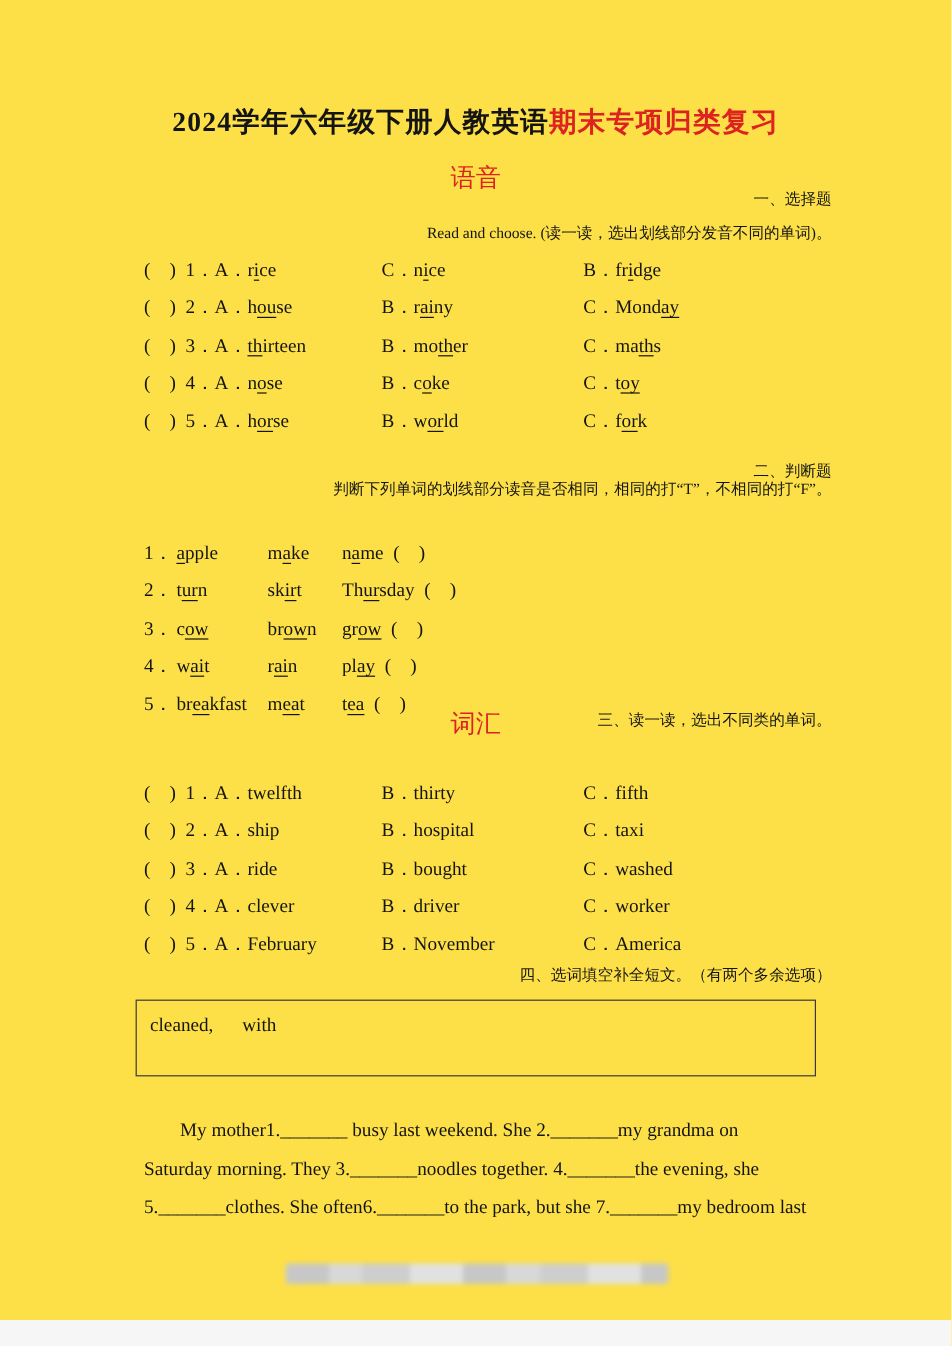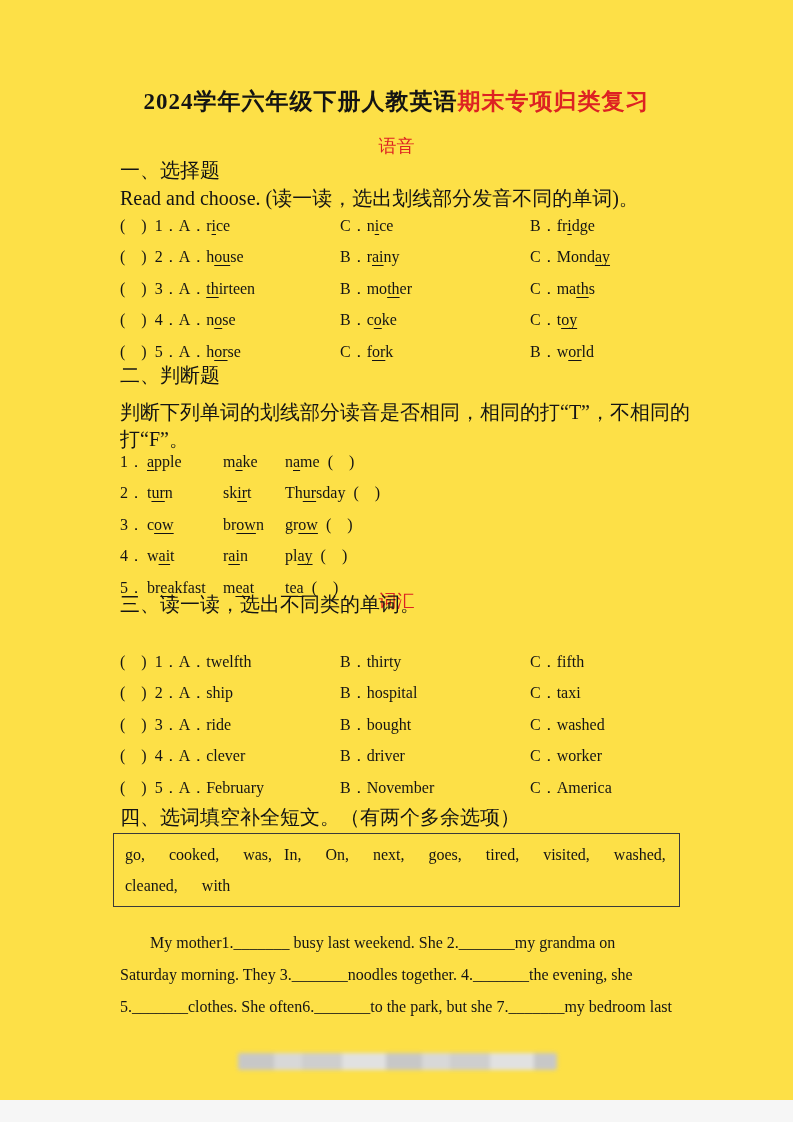--- a/index.html
+++ b/index.html
@@ -18,34 +18,34 @@
   .red { color: var(--accent); }
 
   .title {
     position: absolute; top: 86px; left: 0; right: 0;
     text-align: center;
     font-size: 23px; font-weight: bold; letter-spacing: 1px;
     margin: 0;
   }
   .sec-heading {
     position: absolute; left: 0; right: 0;
-    text-align: center; font-size: 18px;
+    text-align: center; font-size: 21px;
   }
   .block {
     position: absolute; left: 120px; right: 100px;
-    font-size: 20px; white-space: pre-wrap;
+    font-size: 13px; white-space: pre-wrap; text-align: right;
   }
 
   
   .rows { position: absolute; left: 120px; right: 40px; }
   .choice-row {
     display: grid;
     grid-template-columns: 198px 168px 1fr;
     height: 31.4px; line-height: 31.4px;
-    font-size: 16px; white-space: nowrap; gap: 22px;
+    font-size: 16px; white-space: nowrap;
   }
   .bracket { display: inline-block; white-space: pre; margin-right: 8px; }
   .qnum, .letter { white-space: pre; }
 
   
   .tf-row { height: 31.4px; line-height: 31.4px; font-size: 16px; white-space: nowrap; }
   .tf-num { display: inline-block; min-width: 27px; }
   .tf-w1  { display: inline-block; min-width: 76px; }
   .tf-w2  { display: inline-block; min-width: 62px; }
   .tf-bracket { white-space: pre; margin-left: 8px; }
@@ -104,26 +104,26 @@
         <div class="cell"><span class="letter">B．</span><span class="word">mo<span class="u">th</span>er</span></div>
         <div class="cell"><span class="letter">C．</span><span class="word">ma<span class="u">th</span>s</span></div>
       </div>
       <div class="choice-row">
         <div class="cell"><span class="bracket">(    )</span><span class="qnum">4．</span><span class="letter">A．</span><span class="word">n<span class="u">o</span>se</span></div>
         <div class="cell"><span class="letter">B．</span><span class="word">c<span class="u">o</span>ke</span></div>
         <div class="cell"><span class="letter">C．</span><span class="word">t<span class="u">oy</span></span></div>
       </div>
       <div class="choice-row">
         <div class="cell"><span class="bracket">(    )</span><span class="qnum">5．</span><span class="letter">A．</span><span class="word">h<span class="u">or</span>se</span></div>
+        <div class="cell"><span class="letter">B．</span><span class="word">w<span class="u">or</span>ld</span></div>
         <div class="cell"><span class="letter">C．</span><span class="word">f<span class="u">or</span>k</span></div>
-        <div class="cell"><span class="letter">B．</span><span class="word">w<span class="u">or</span>ld</span></div>
       </div>
     </div>
 
-  <div class="block" style="top:362px">二、判断题</div>
+  <div class="block" style="top:384px">二、判断题</div>
   <div class="block" style="top:399px">判断下列单词的划线部分读音是否相同，相同的打“T”，不相同的打“F”。</div>
   <div class="rows" style="top:446px" id="p2rows">
       <div class="tf-row"><span class="tf-num">1．</span><span class="tf-w1"><span class="u">a</span>pple</span><span class="tf-w2">m<span class="u">a</span>ke</span><span class="tf-w3">n<span class="u">a</span>me</span><span class="tf-bracket">(    )</span></div>
       <div class="tf-row"><span class="tf-num">2．</span><span class="tf-w1">t<span class="u">ur</span>n</span><span class="tf-w2">sk<span class="u">ir</span>t</span><span class="tf-w3">Th<span class="u">ur</span>sday</span><span class="tf-bracket">(    )</span></div>
       <div class="tf-row"><span class="tf-num">3．</span><span class="tf-w1">c<span class="u">ow</span></span><span class="tf-w2">br<span class="u">ow</span>n</span><span class="tf-w3">gr<span class="u">ow</span></span><span class="tf-bracket">(    )</span></div>
       <div class="tf-row"><span class="tf-num">4．</span><span class="tf-w1">w<span class="u">ai</span>t</span><span class="tf-w2">r<span class="u">ai</span>n</span><span class="tf-w3">pl<span class="u">ay</span></span><span class="tf-bracket">(    )</span></div>
       <div class="tf-row"><span class="tf-num">5．</span><span class="tf-w1">br<span class="u">ea</span>kfast</span><span class="tf-w2">m<span class="u">ea</span>t</span><span class="tf-w3">t<span class="u">ea</span></span><span class="tf-bracket">(    )</span></div>
     </div>
 
   <div class="sec-heading red" style="top:589px">词汇</div>
@@ -152,21 +152,21 @@
       </div>
       <div class="choice-row">
         <div class="cell"><span class="bracket">(    )</span><span class="qnum">5．</span><span class="letter">A．</span><span class="word">February</span></div>
         <div class="cell"><span class="letter">B．</span><span class="word">November</span></div>
         <div class="cell"><span class="letter">C．</span><span class="word">America</span></div>
       </div>
     </div>
 
   <div class="block" style="top:804px">四、选词填空补全短文。（有两个多余选项）</div>
 
-  <div class="word-box" id="wordbox"><div class="wline">go,      cooked,      was,   In,      On,      next,      goes,      tired,      visited,      washed,</div><div class="wline">cleaned,      with</div></div>
+  <div class="word-box" id="wordbox"><div class="wline">cleaned,      with</div></div>
 
   <div class="passage" id="passage">
       <div class="pline">My mother1._______ busy last weekend. She 2._______my grandma on</div>
       <div class="pline">Saturday morning. They 3._______noodles together. 4._______the evening, she</div>
       <div class="pline">5._______clothes. She often6._______to the park, but she 7._______my bedroom last</div>
     </div>
 
   <div class="blur-bar"></div>
   <div class="footer-band"></div>
 

